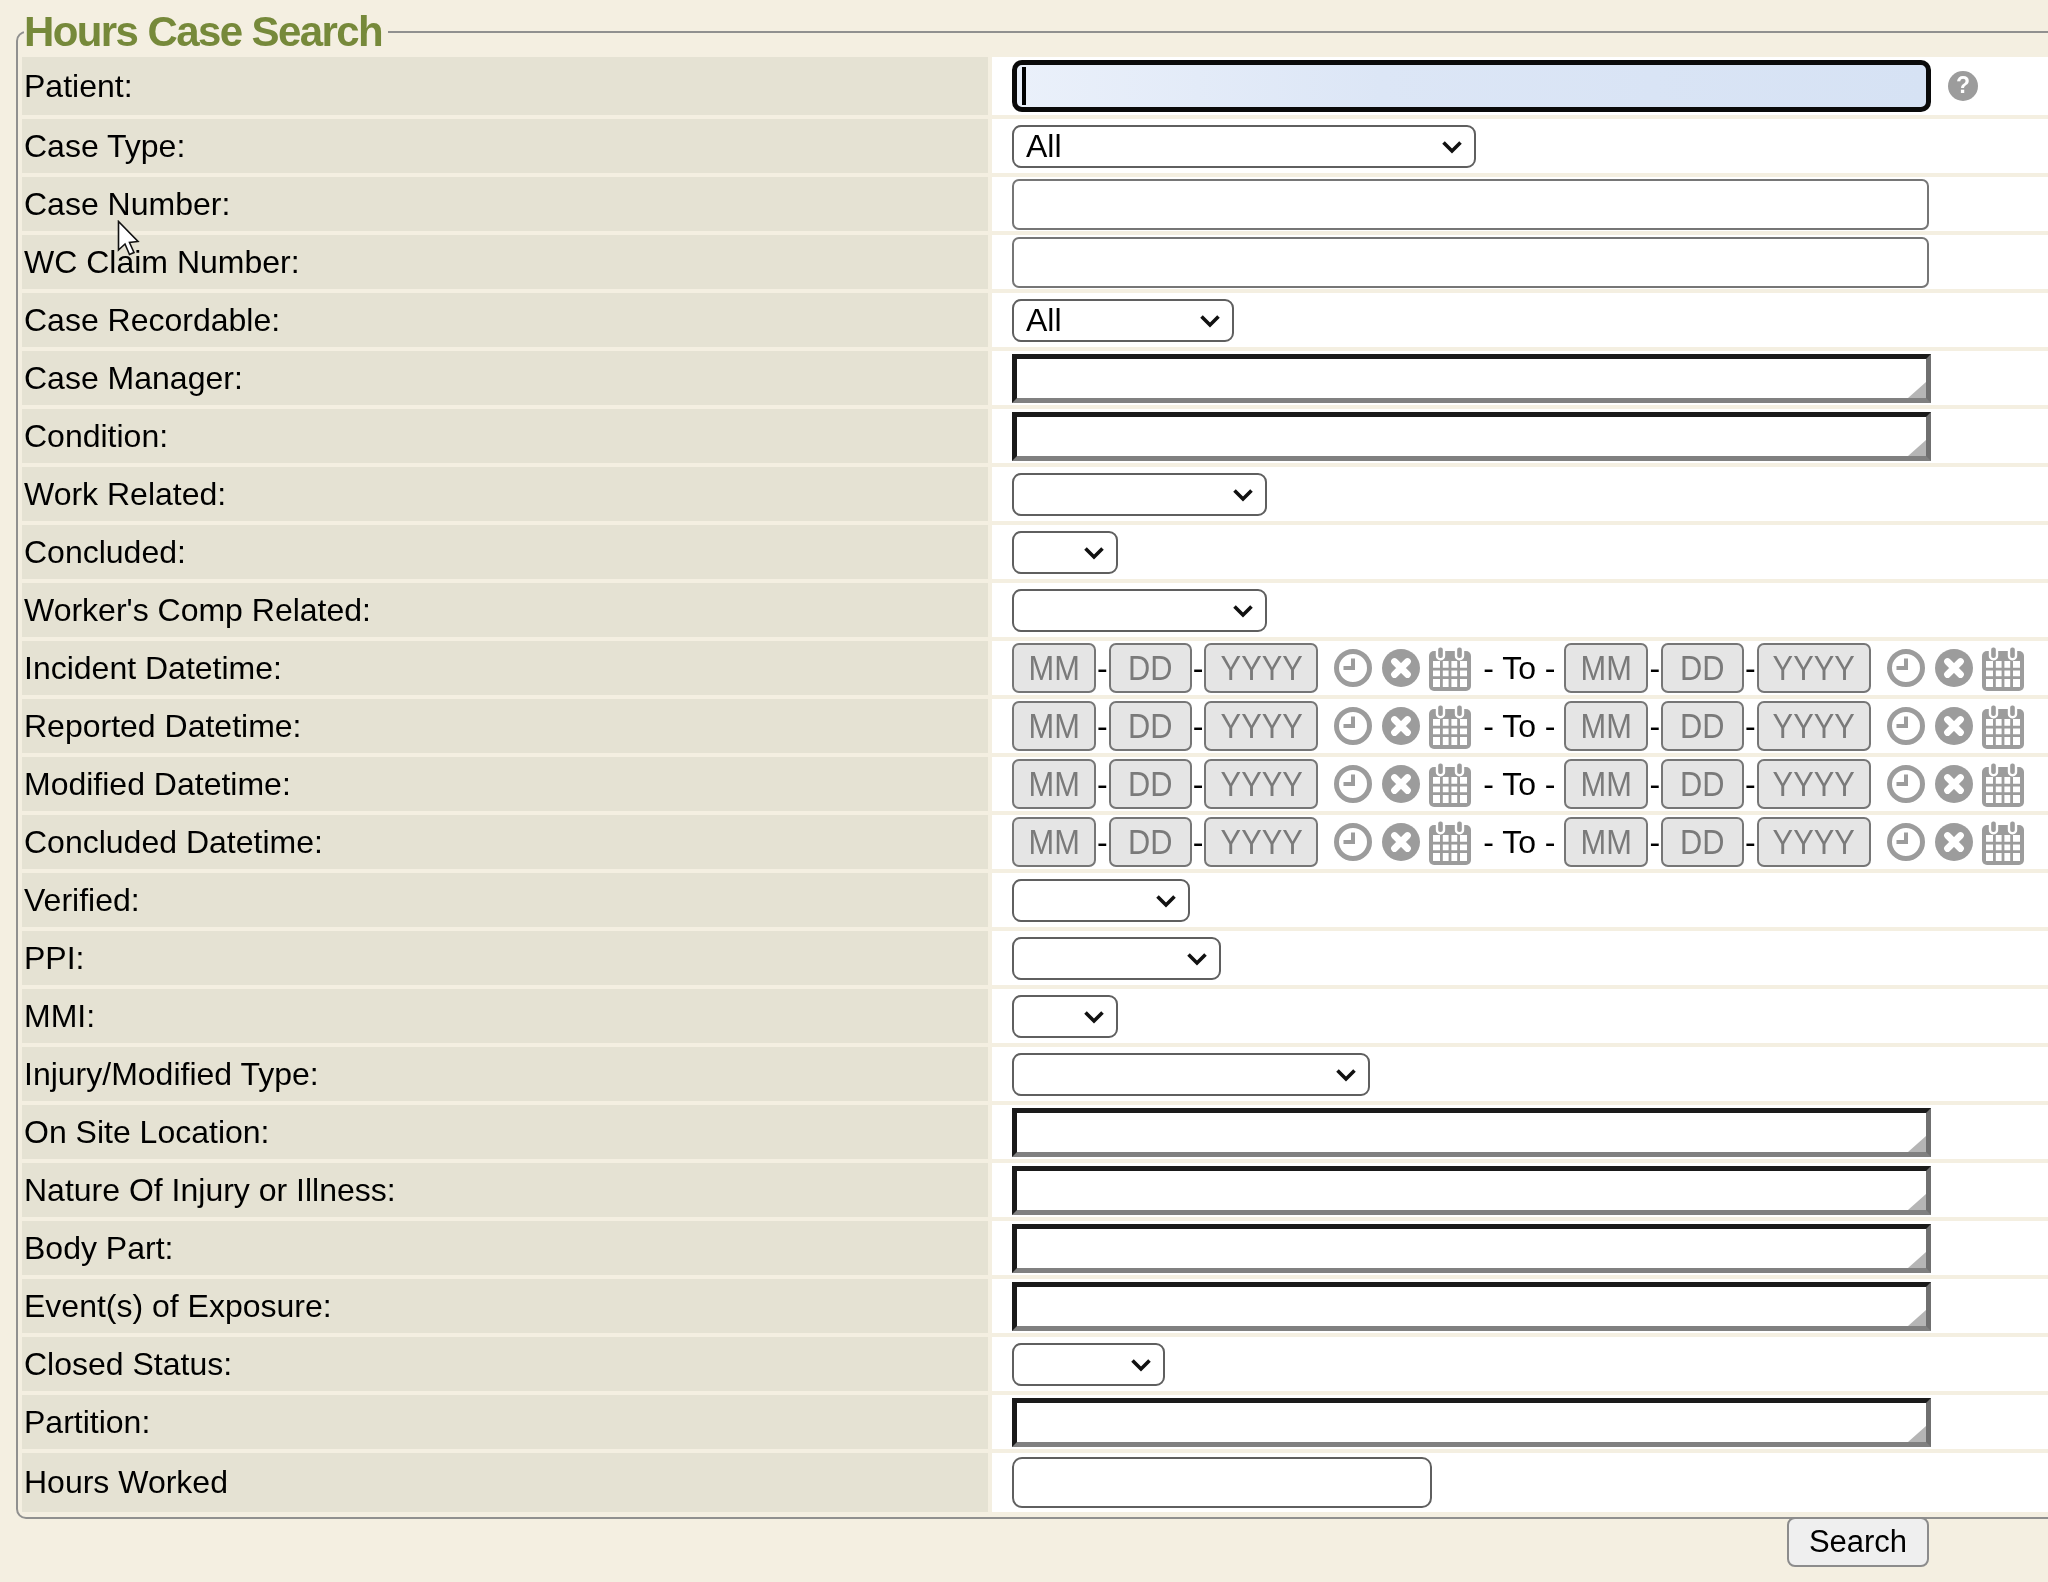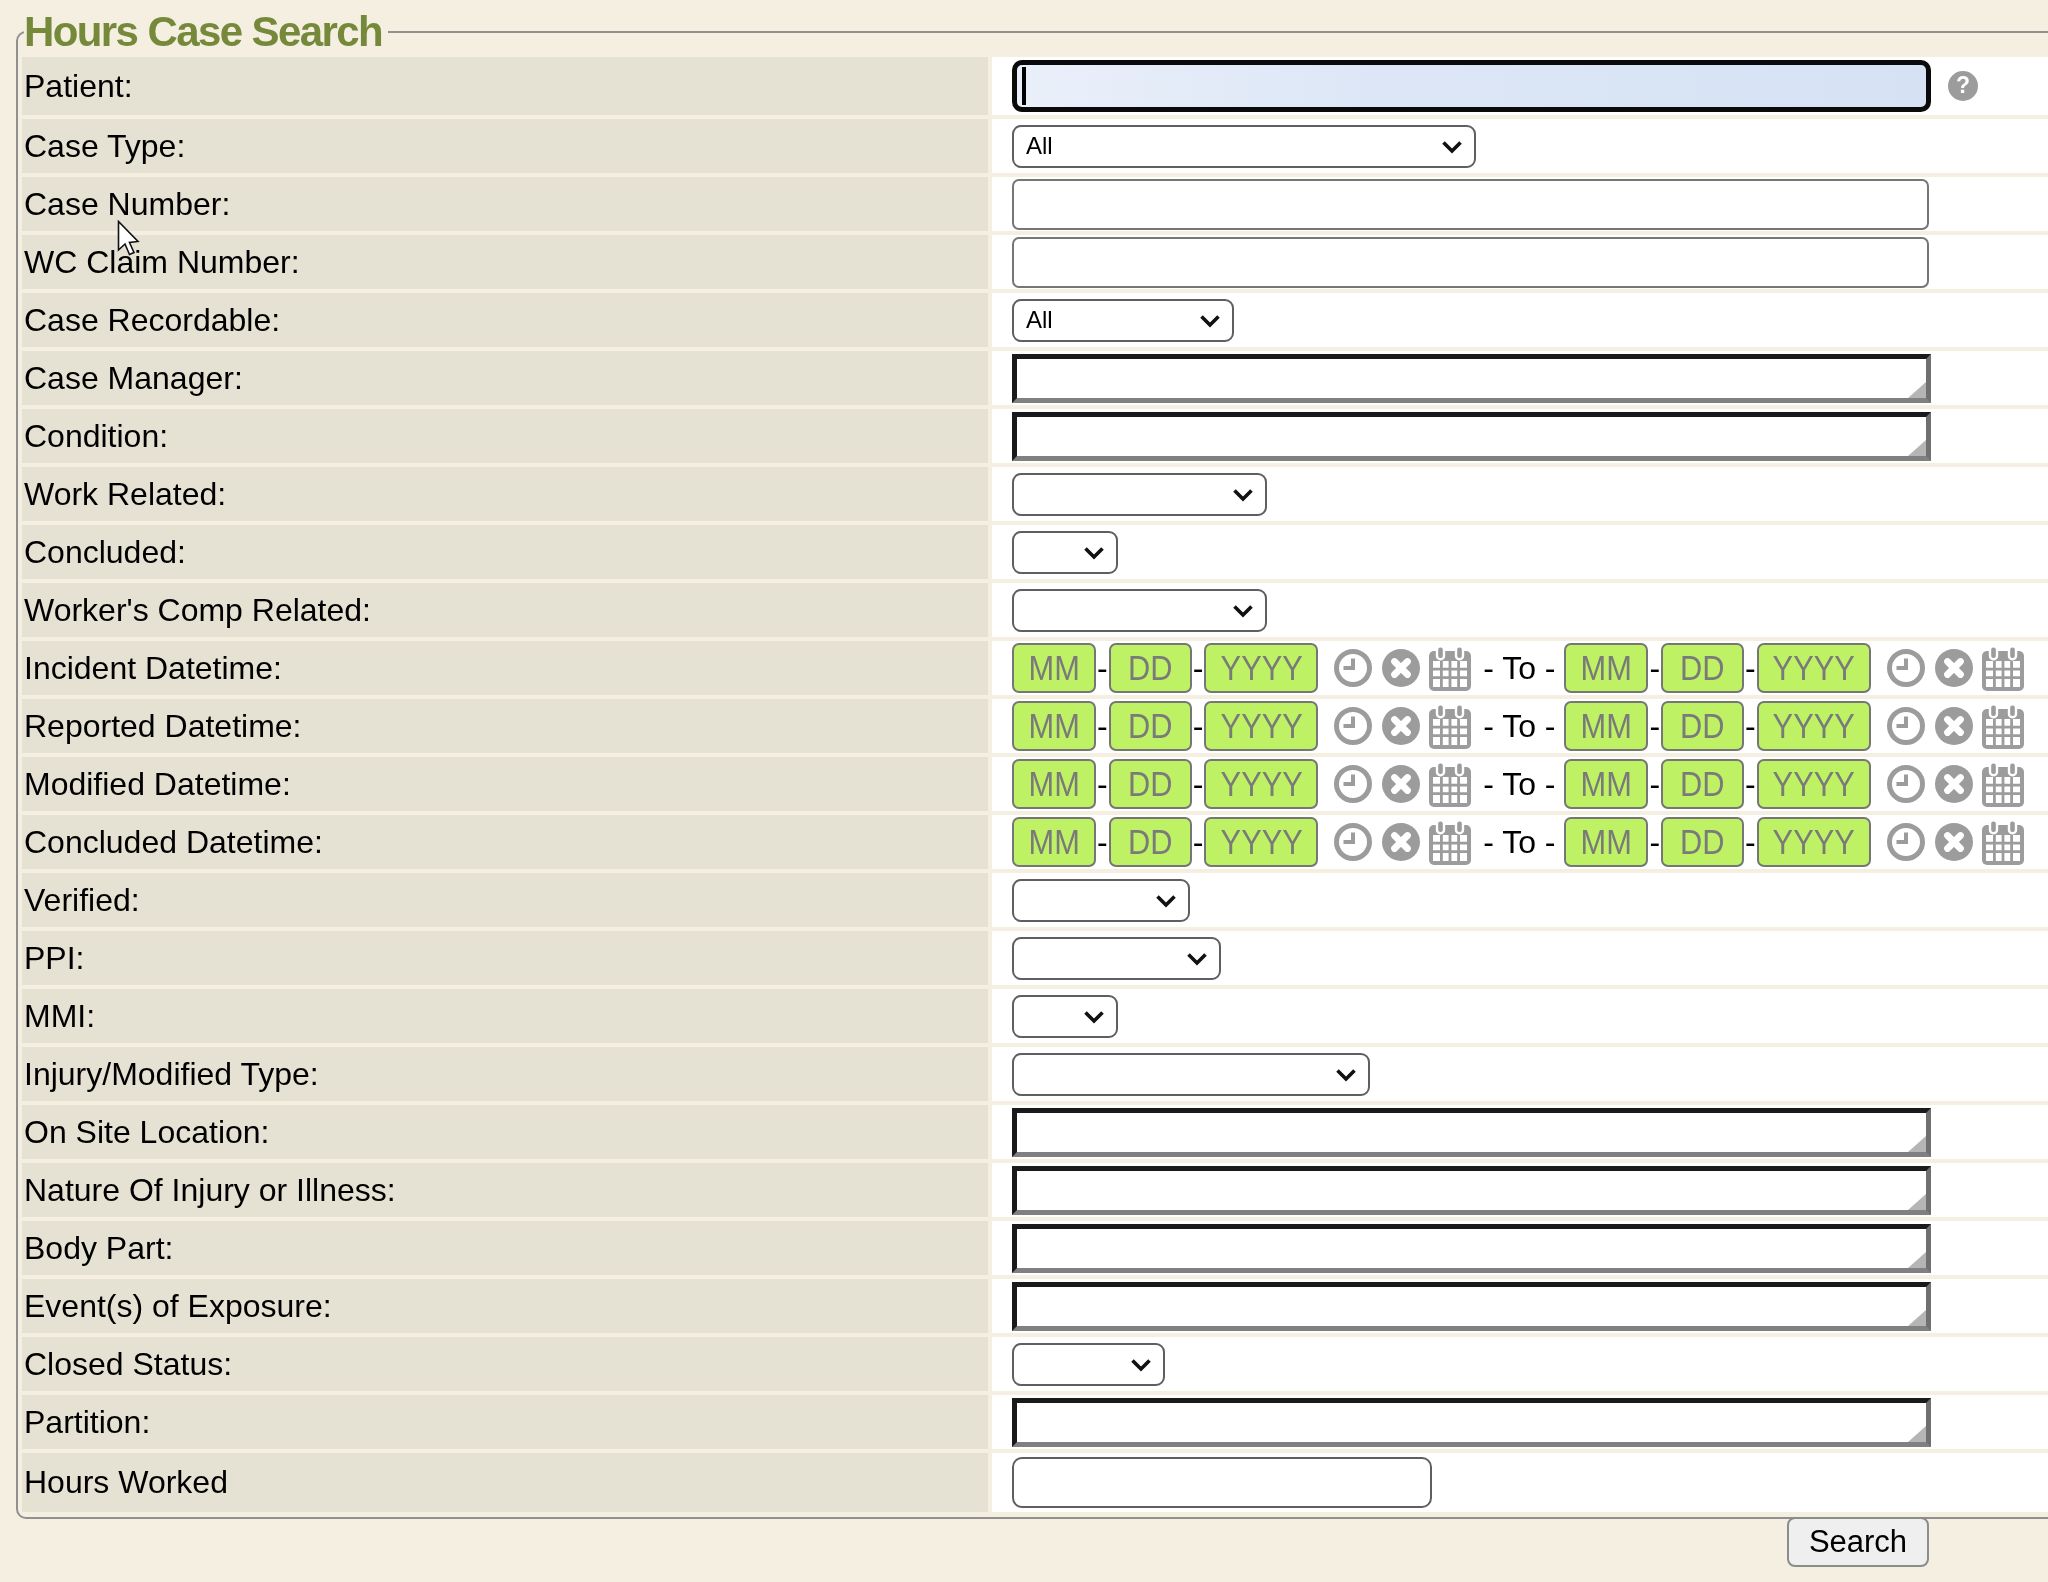--- a/index.html
+++ b/index.html
@@ -12,36 +12,36 @@
   table-layout:fixed; width:2082px; }
 td { height:54px; padding:0; vertical-align:middle; }
 tr.r1 td { height:58px; }
 tr:last-child td { height:59px; }
 .hw { width:420px; height:51px; border:2px solid #5f5f5f; border-radius:10px; background:#fff; }
 td.lb { width:966px; background:#e5e2d3; padding-left:2px; font-size:32px; color:#000; }
 td.fd { width:1100px; background:#ffffff; padding-left:20px; }
 .inp { height:51px; border:2px solid #767676; border-radius:7px; background:#fff; }
 .sel { height:43px; border:2px solid #5f5f5f; border-radius:9px; background:#fff;
   position:relative; display:flex; align-items:center; padding-left:12px; }
-.sel .st { font-size:24px; color:#000; }
+.sel .st { font-size:32px; color:#000; }
 .sel .chev { position:absolute; right:11px; top:13px; }
 .ta { width:919px; height:49px; background:#fff; position:relative;
   border-style:solid; border-width:5px;
   border-color:#1a1a1a #707070 #808080 #1a1a1a; }
 .ta .grip { position:absolute; right:0; bottom:0; width:0; height:0;
   border-style:solid; border-width:0 0 16px 18px;
   border-color:transparent transparent #b5b5b5 transparent; }
 .pw { display:flex; align-items:center; }
 .pat { width:919px; height:52px; border:5px solid #0a0a0a; border-radius:10px;
   background:linear-gradient(to right, #eaf0fa 0%, #dce6f6 40%, #d6e2f4 100%);
   position:relative; }
 .caret { position:absolute; left:5px; top:2px; width:4px; height:38px; background:#000; }
 .hgap { width:17px; }
 .dtw { display:flex; align-items:center; }
-.mi { height:50px; border:2px solid #767676; border-radius:7px; background:#bef264;
+.mi { height:50px; border:2px solid #767676; border-radius:7px; background:#e5e5e5;
   display:flex; align-items:center; justify-content:center;
   font-size:35px; color:#7a7a7a; }
 .mi i { font-style:normal; transform:scaleX(0.88); display:block; }
 .hy { font-size:32px; color:#000; margin:0 1px; }
 .to { font-size:32px; color:#000; }
 .g16 { width:16px; } .g10 { width:10px; } .g9 { width:9px; }
 .ic { flex:none; }
 #btn { position:absolute; left:1787px; top:1517px; width:142px; height:50px;
   background:#efefef; border:2px solid #8c8c8c; border-radius:8px;
   font-size:31px; color:#000; display:flex; align-items:center; justify-content:center; }

